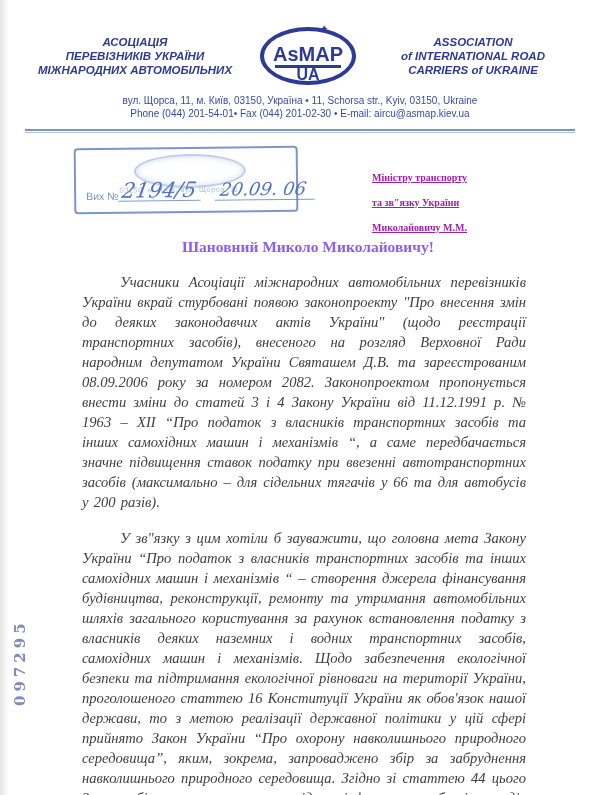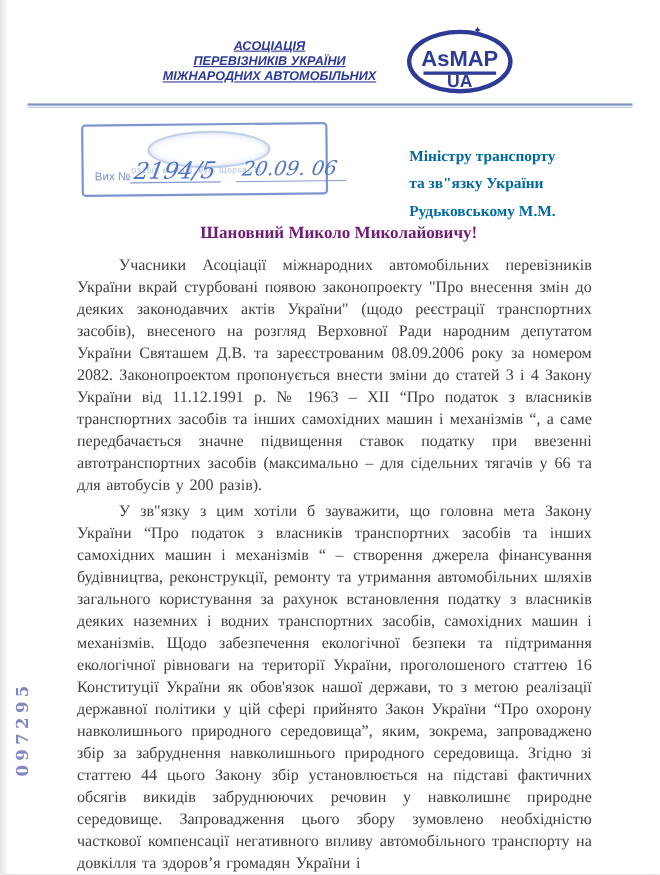--- a/index.html
+++ b/index.html
@@ -15,21 +15,21 @@
   }
   
   .letterhead{
     display:flex;justify-content:center;align-items:center;
     padding-top:27px;gap:14px;
   }
   .org-ua,.org-en{
     font-family:"Liberation Sans",sans-serif;font-weight:bold;font-style:italic;
     color:#2d3a96;font-size:11.5px;line-height:14px;text-align:center;
   }
-  .org-ua{width:222px;text-decoration:underline;}
+  .org-ua{width:222px;}
   .org-en{width:206px;}
   .logo{
     position:relative;width:96px;height:58px;border:4px solid #2d3a96;
     border-radius:50%;background:#fff;box-sizing:border-box;
     display:flex;flex-direction:column;align-items:center;justify-content:center;
     flex:0 0 auto;
   }
   .logo-text{
     font-family:"Liberation Sans",sans-serif;font-weight:bold;color:#2d3a96;
     font-size:20px;line-height:20px;letter-spacing:0px;margin-top:13px;
@@ -80,34 +80,35 @@
   .hand-num{
     font-size:21px;line-height:18px;margin-left:2px;padding:0 6px 1px 2px;
     border-bottom:1.5px solid rgba(102,130,198,.8);
   }
   .hand-date{
     font-size:18px;line-height:16px;margin-left:14px;padding:0 10px 2px 4px;
     border-bottom:1.5px solid rgba(102,130,198,.8);
   }
   .recipient{
     position:absolute;left:372px;top:32px;
-    font-weight:bold;font-size:14px;line-height:25px;color:#0369a1;
+    font-weight:bold;font-size:10px;line-height:25px;color:#a21caf;text-decoration:underline;
   }
   
   .salutation{
-    text-align:center;font-weight:bold;font-size:15.5px;color:#701a75;
+    text-align:center;font-weight:bold;font-size:15.5px;color:#8b5cf6;
     margin:0 0 0 0;padding:3px 0 0 16px;
   }
   .letter-body{
     margin:10px 58px 0 66px;color:#3f3f3f;
   }
   .letter-body p{
-    margin:4px;text-align:justify;text-indent:38px;
+    margin:16px;text-align:justify;text-indent:38px;
     font-size:14.6px;line-height:20px;
     word-spacing:1.5px;
+    font-style:italic;
   }
   .doc-number{
     position:absolute;left:11px;top:606px;height:100px;
     writing-mode:vertical-rl;transform:rotate(180deg);
     font-family:"DejaVu Serif",serif;font-weight:bold;
     font-size:15px;letter-spacing:4px;color:#6d74b8;opacity:.85;
   }
 </style>
 </head>
 <body>
@@ -120,39 +121,48 @@
       <div>АСОЦІАЦІЯ</div>
       <div>ПЕРЕВІЗНИКІВ УКРАЇНИ</div>
       <div>МІЖНАРОДНИХ АВТОМОБІЛЬНИХ</div>
     </div>
     <div class="logo">
       <span class="logo-star">✦</span>
       <div class="logo-text">AsMAP</div>
       <div class="logo-bar"></div>
       <div class="logo-sub">UA</div>
     </div>
+    <div class="org-en">
+      <div>ASSOCIATION</div>
+      <div>of INTERNATIONAL ROAD</div>
+      <div>CARRIERS of  UKRAINE</div>
+    </div>
   </div>
 
+  <div class="contact-block">
+    <div>вул. Щорса, 11, м. Київ, 03150, Україна • 11, Schorsa str., Kyiv, 03150, Ukraine</div>
+    <div>Phone (044) 201-54-01• Fax (044) 201-02-30 • E-mail: aircu@asmap.kiev.ua</div>
+  </div>
 
   <div class="rule"></div>
 
   <div class="mid">
     <div class="stamp">
       <div class="stamp-oval"></div>
       <div class="stamp-addr">03150, м. Київ, вул. Щорса, 11</div>
       <div class="stamp-line">
         <span>Вих №</span>
         <span class="hand hand-num">2194/5</span>
         <span class="hand hand-date">20.09. 06</span>
       </div>
     </div>
     <div class="recipient">
       <div>Міністру транспорту</div>
       <div>та  зв"язку України</div>
-      <div>Рудьковському М.М.</div>
+      <div>Миколайовичу М.М.</div>
     </div>
   </div>
 
   <div class="salutation">Шановний Миколо Миколайовичу!</div>
 
   <div class="letter-body">
     <p>Учасники Асоціації міжнародних автомобільних перевізників України вкрай стурбовані появою законопроекту "Про внесення змін до деяких законодавчих актів України" (щодо реєстрації транспортних засобів), внесеного на розгляд Верховної Ради народним депутатом України Святашем Д.В. та зареєстрованим 08.09.2006 року за номером 2082. Законопроектом пропонується внести зміни до статей 3 і 4 Закону України від 11.12.1991 р. № 1963 –  XII “Про податок з  власників транспортних засобів та інших самохідних машин і механізмів “, а саме передбачається значне підвищення ставок податку при ввезенні автотранспортних засобів (максимально – для сідельних тягачів у  66 та для автобусів у 200  разів).</p>
     <p>У зв"язку з цим хотіли б зауважити, що головна мета Закону України “Про податок з  власників транспортних засобів  та інших самохідних машин і механізмів “ – створення  джерела фінансування будівництва, реконструкції, ремонту та утримання автомобільних шляхів загального користування за рахунок встановлення податку з власників деяких наземних і водних транспортних засобів, самохідних машин і механізмів. Щодо забезпечення екологічної безпеки та підтримання екологічної рівноваги на території України, проголошеного статтею 16 Конституції України як обов'язок нашої держави, то  з метою реалізації державної політики у цій сфері прийнято Закон   України “Про охорону навколишнього природного середовища”, яким, зокрема, запроваджено збір за забруднення навколишнього природного середовища. Згідно зі статтею 44 цього Закону збір установлюється на підставі фактичних обсягів викидів забруднюючих речовин у навколишнє природне середовище. Запровадження цього збору зумовлено необхідністю часткової компенсації негативного впливу автомобільного транспорту на довкілля та здоров’я громадян України і</p>
   </div>
 

